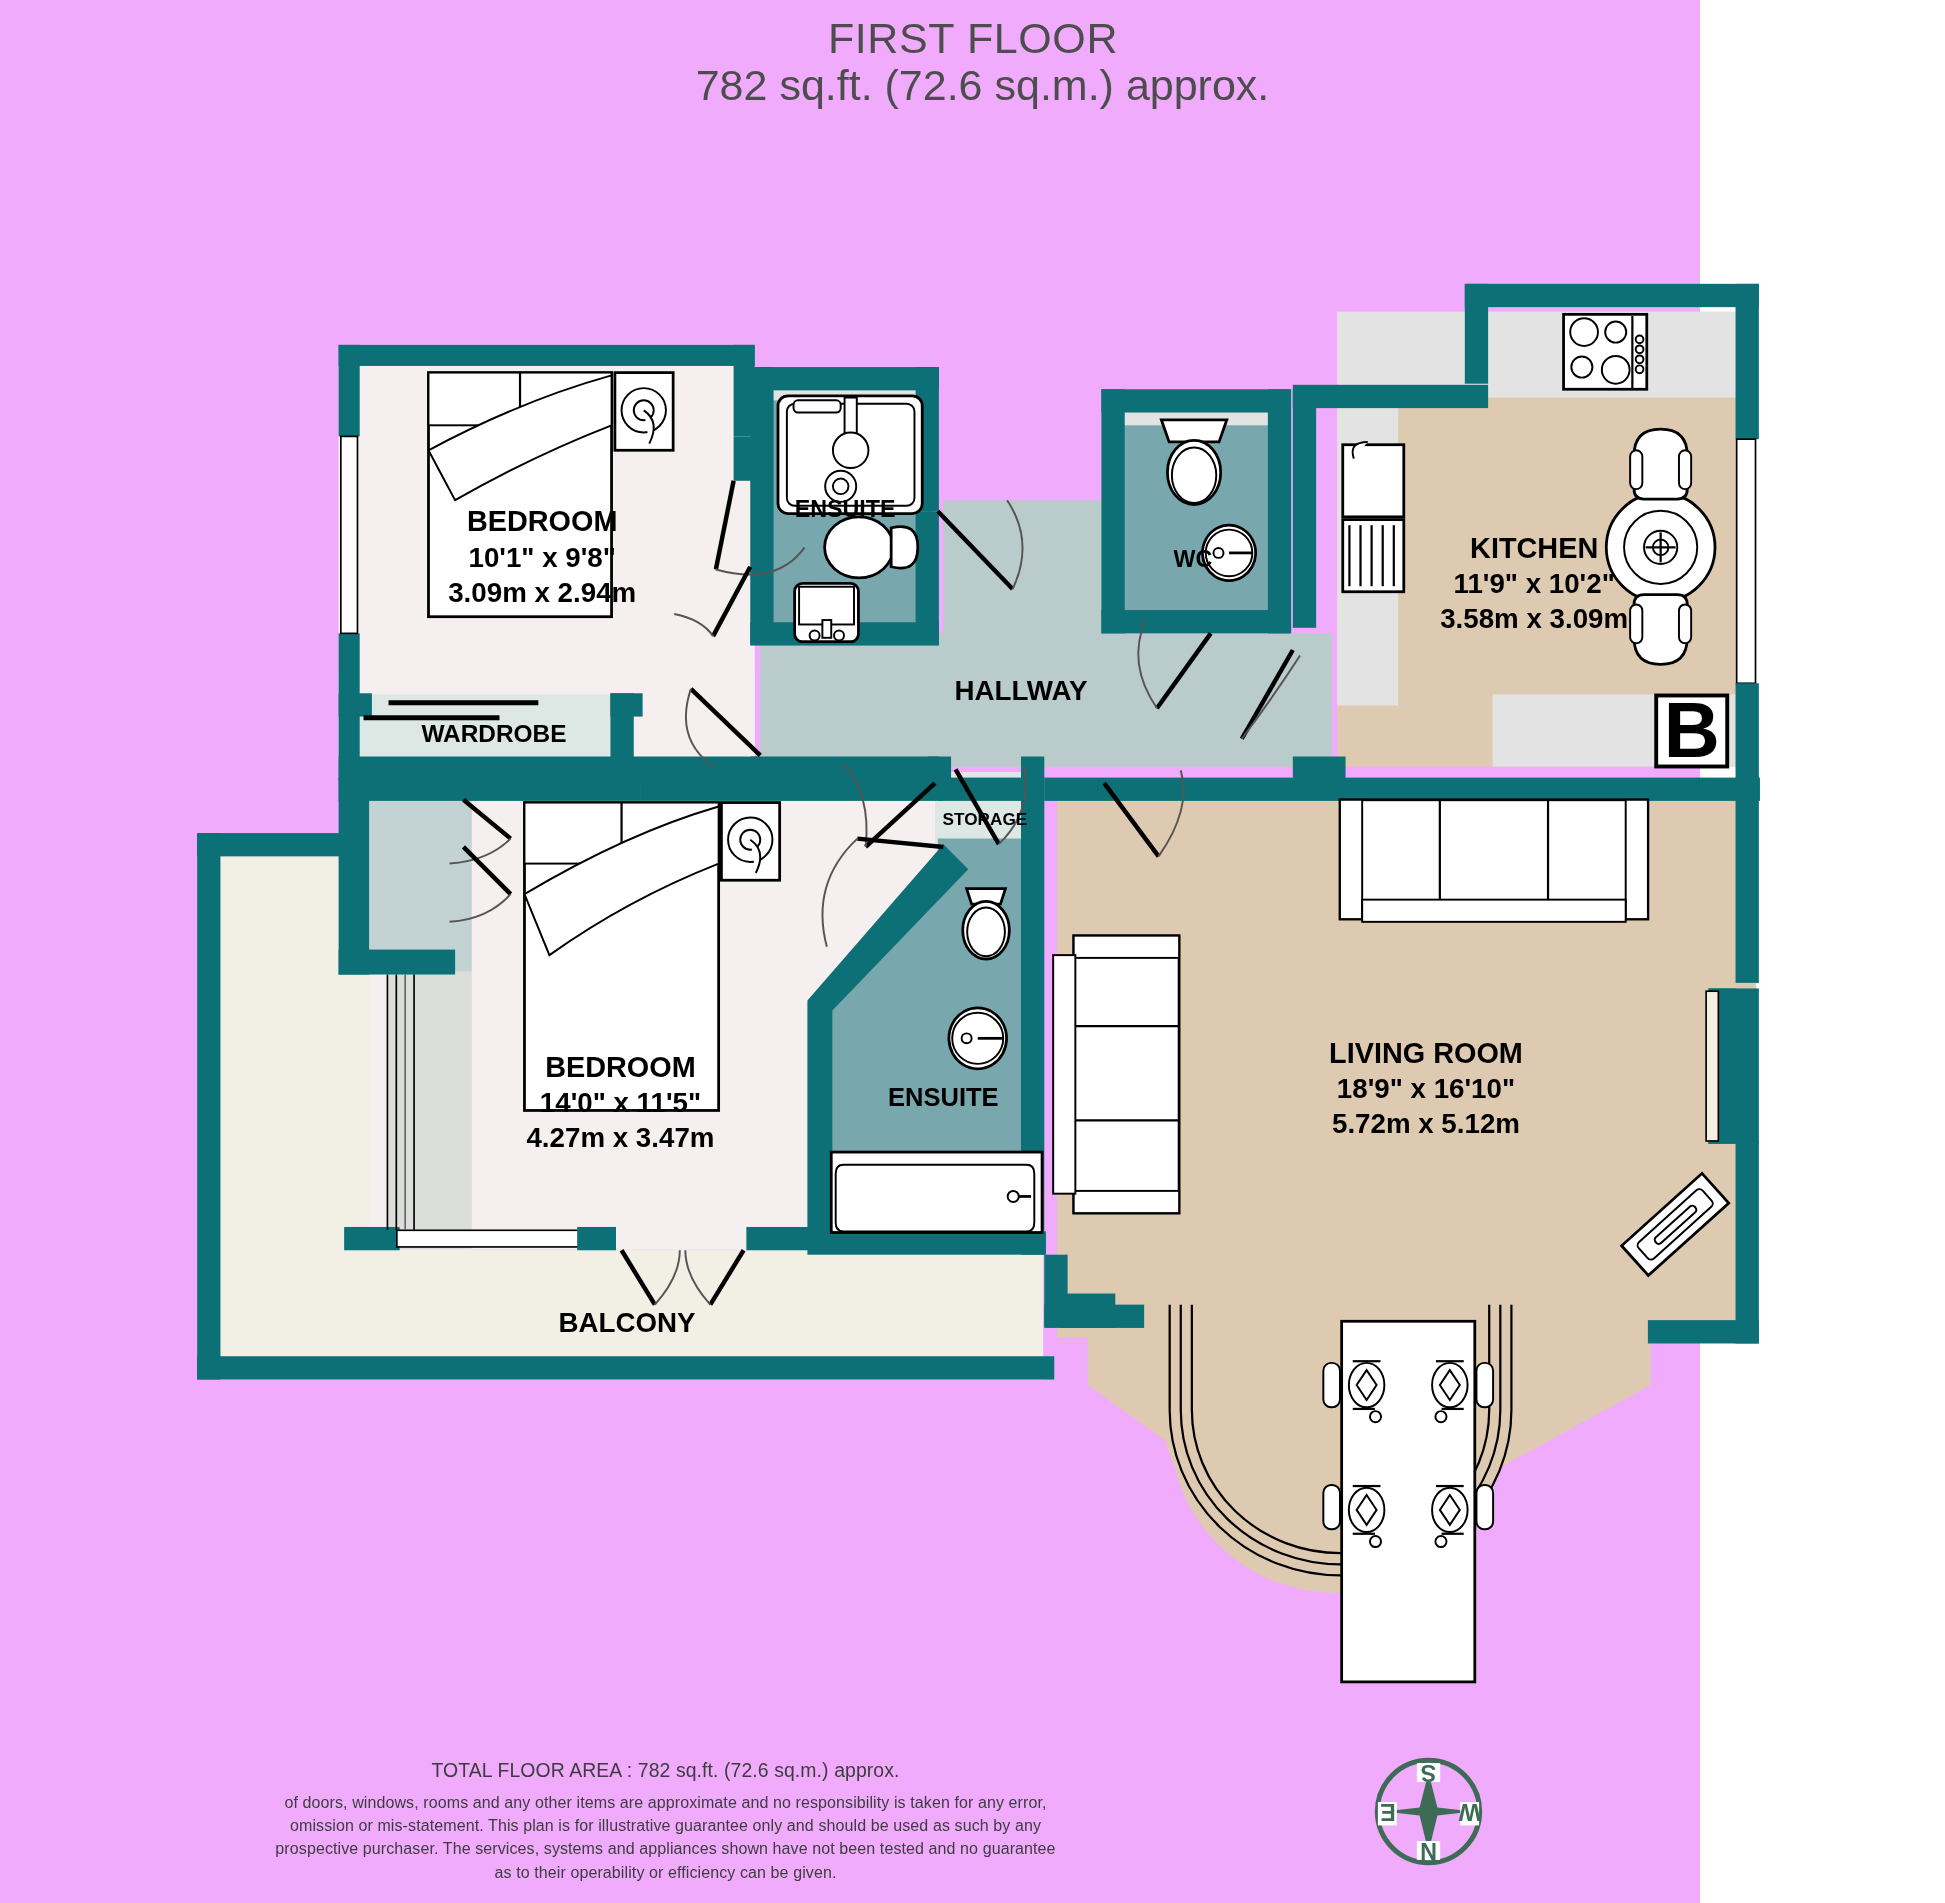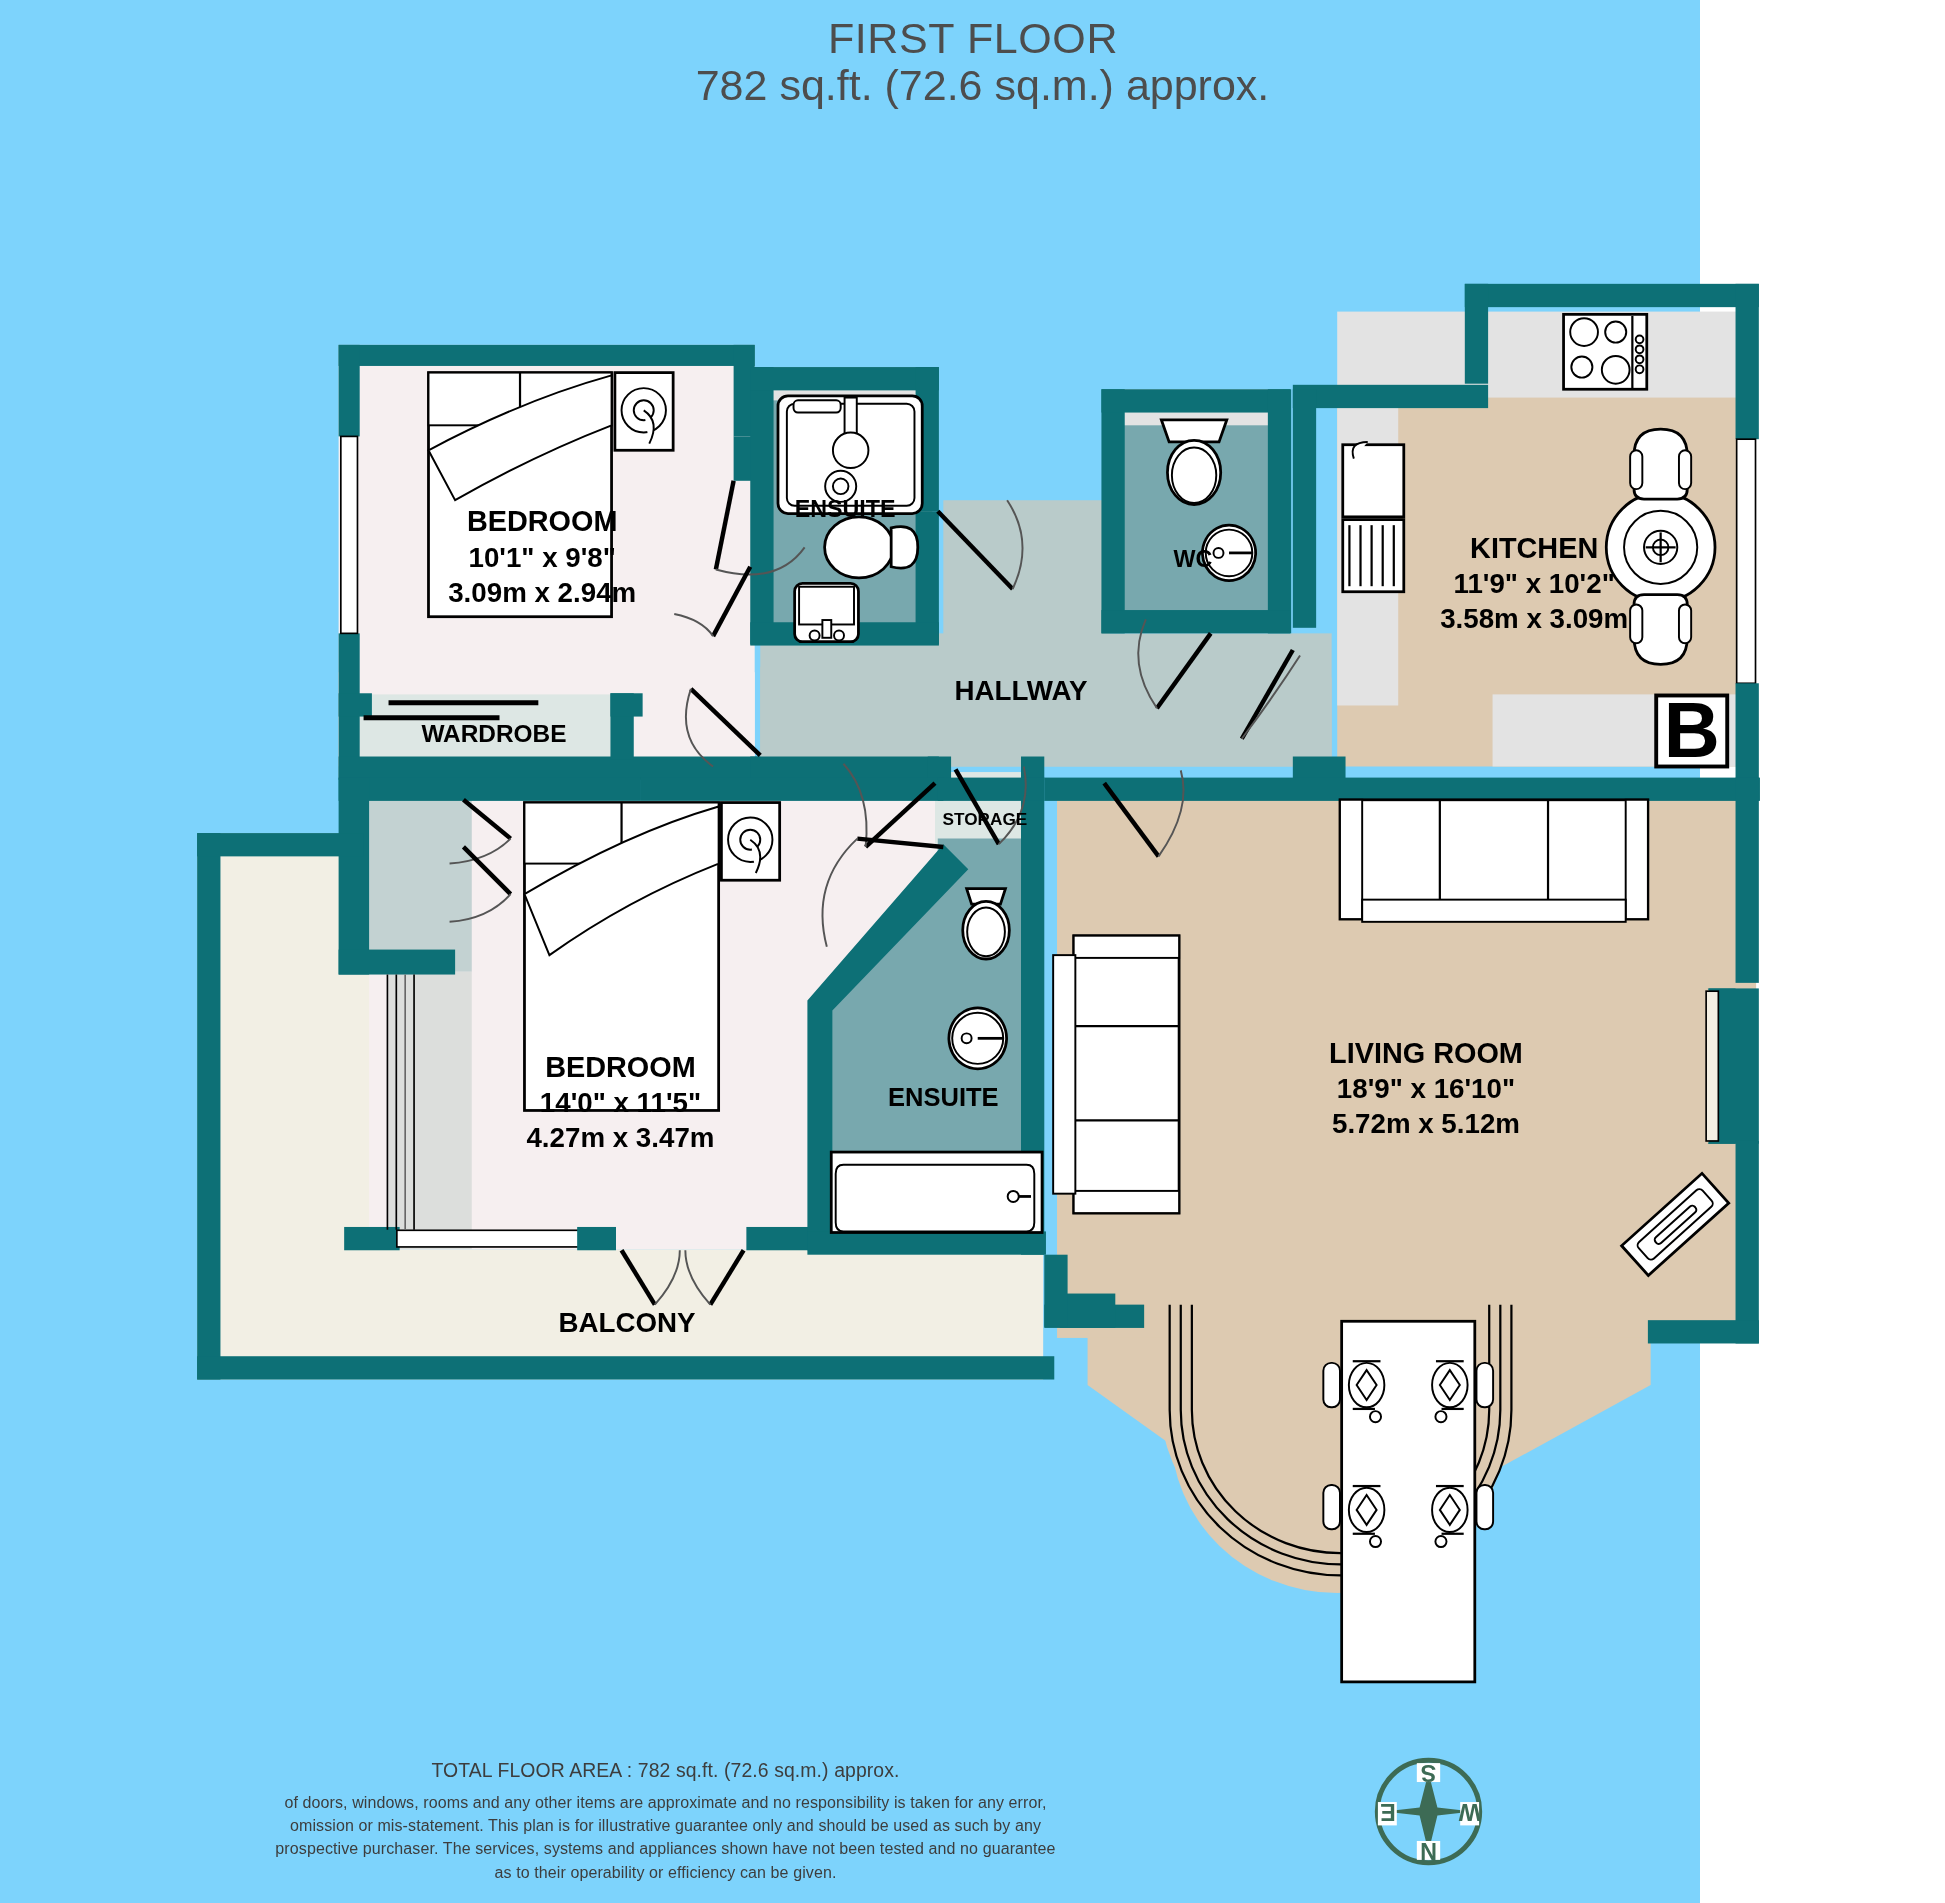--- a/index.html
+++ b/index.html
@@ -11,21 +11,21 @@
     width: 1946px;
     height: 1904px;
     font-family: "Liberation Sans", sans-serif;
     position: relative;
     overflow: hidden;
   }
   #page {
     position: relative;
     width: 1700px;
     height: 1904px;
-    background: #7dd3fc;
+    background: #f0abfc;
   }
   .header {
     position: absolute;
     top: 15.5px;
     left: 0;
     width: 1946px;
     text-align: center;
     color: #4d4d4d;
   }
   .header .line1 {

